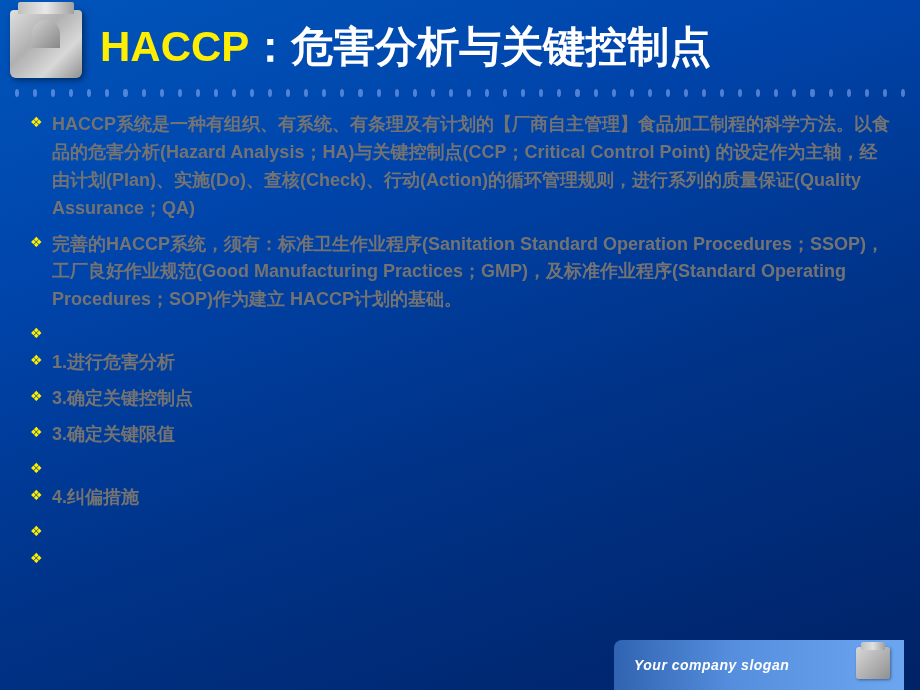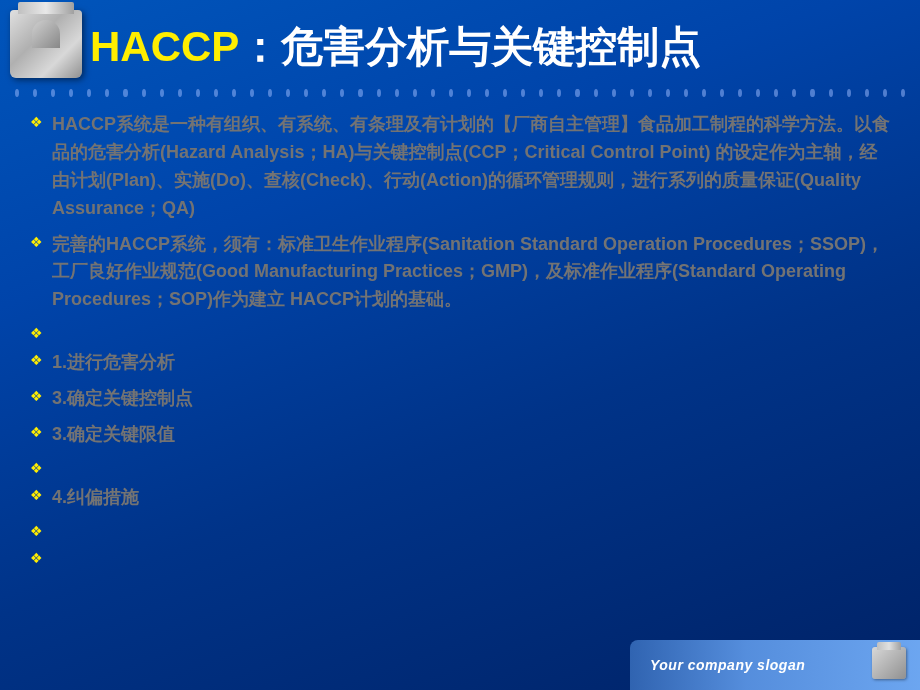--- a/index.html
+++ b/index.html
@@ -11,20 +11,21 @@
       font-family: 'Arial', 'Microsoft YaHei', sans-serif;
       background: linear-gradient(160deg, #0055bb 0%, #0044aa 30%, #003388 60%, #002266 100%);
       position: relative;
     }
 
     
     .header {
       display: flex;
       align-items: center;
       padding: 10px 20px 0 10px;
+      gap: 10px;
     }
 
     .logo-box {
       width: 80px;
       height: 75px;
       flex-shrink: 0;
       position: relative;
     }
 
     
@@ -113,21 +114,21 @@
       color: #737373;
       font-size: 18px;
       line-height: 1.55;
       font-weight: bold;
     }
 
     
     .footer {
       position: absolute;
       bottom: 0;
-      right: 0;
+      right: 16px;
       width: 290px;
       height: 50px;
       background: linear-gradient(90deg, rgba(80,140,220,0.6) 0%, rgba(100,160,240,0.85) 40%, rgba(120,180,255,0.9) 100%);
       border-radius: 8px 0 0 0;
       display: flex;
       align-items: center;
       justify-content: space-between;
       padding: 0 12px 0 20px;
     }
 

